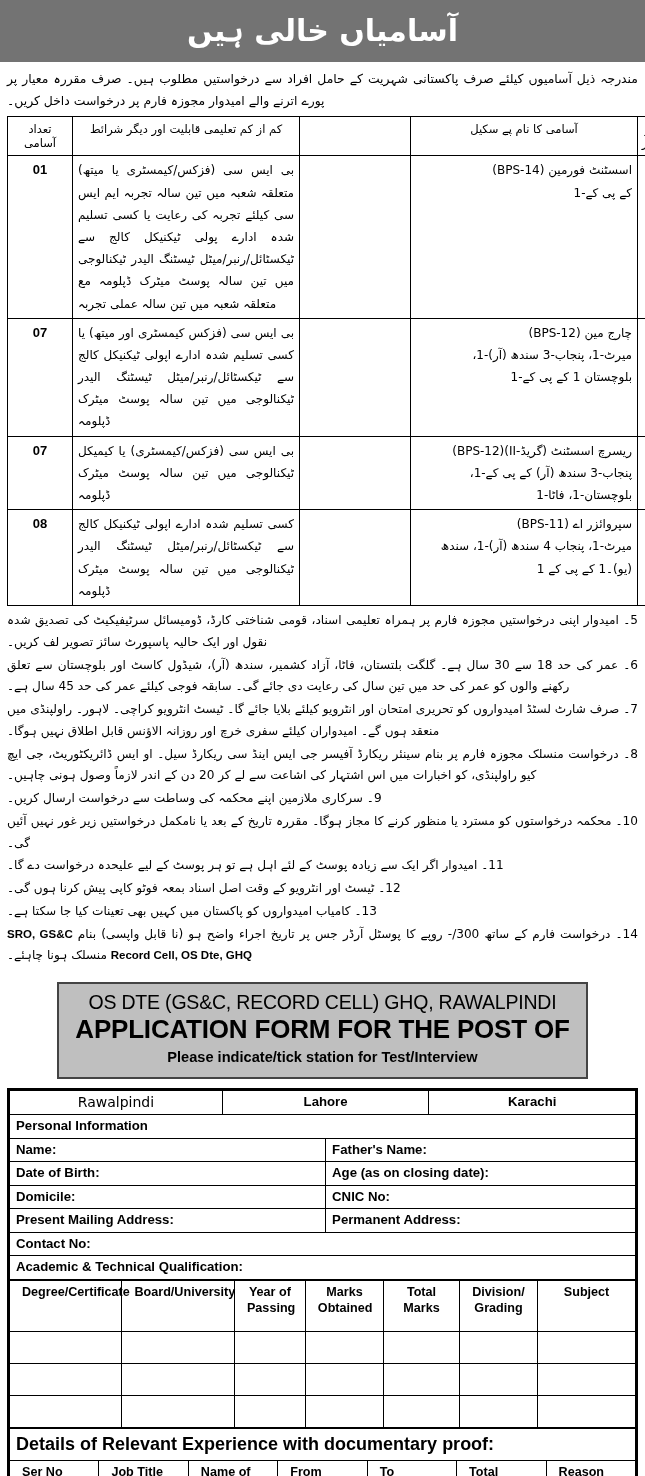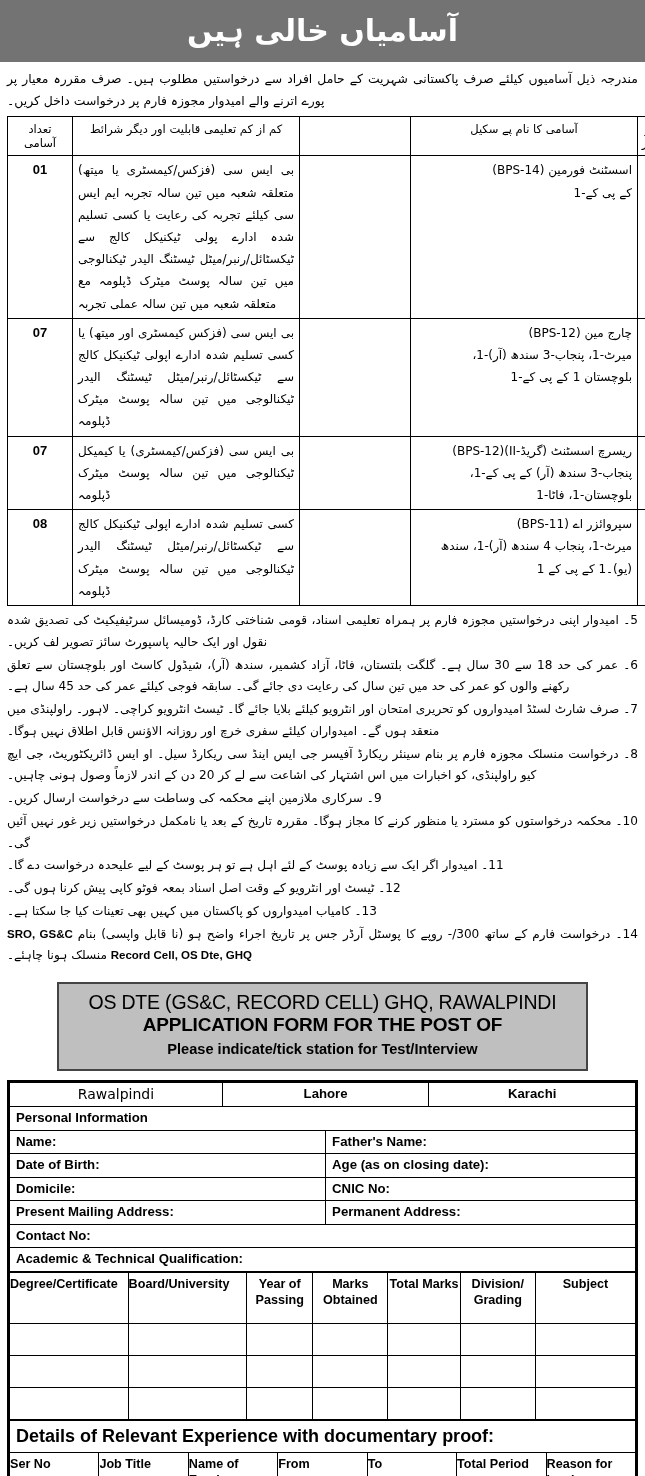--- a/index.html
+++ b/index.html
@@ -31,34 +31,34 @@
   
   .conds{padding:4px 7px 2px 7px;}
   .cond{direction:rtl;text-align:justify;text-align-last:left;font-family:"DejaVu Sans", sans-serif;
         font-size:12.1px;line-height:1.8;margin:0 0 1px 0;}
   .cond .en{direction:ltr;unicode-bidi:embed;font-family:"Liberation Sans",sans-serif;font-weight:bold;font-size:11.5px;}
 
   
   .graybox{margin:12px 57px 9px 57px;background:#bfbfbf;border:2px solid #444;
            text-align:center;padding:7px 6px 8px 6px;}
   .graybox .l1{font-size:19.5px;font-weight:normal;line-height:1.18;letter-spacing:-0.2px;}
-  .graybox .l2{font-size:19px;font-weight:bold;line-height:1.18;letter-spacing:-0.2px;}
+  .graybox .l2{font-size:26px;font-weight:bold;line-height:1.18;letter-spacing:-0.2px;}
   .graybox .l3{font-size:14.6px;font-weight:bold;line-height:1.5;margin-top:2px;}
 
   
   .form-wrap{margin:0 7px;border:2px solid #000;}
   table.form{width:100%;border-collapse:collapse;table-layout:fixed;}
   table.form td{border:1px solid #000;padding:3px 6px;font-size:13.2px;font-weight:bold;
                 vertical-align:top;line-height:1.25;}
   .station{text-align:center;font-size:14.5px;padding:5px 4px;}
   .station.plain{font-weight:normal;font-family:"DejaVu Sans", sans-serif;font-size:14px;}
   .rowh{height:22px;}
   .secthead{font-size:13.2px;}
   table.grid{width:100%;border-collapse:collapse;table-layout:fixed;}
-  table.grid td{border:1px solid #000;font-size:12.6px;font-weight:bold;padding:3px 0;vertical-align:top;line-height:1.28;}
+  table.grid td{border:1px solid #000;font-size:12.6px;font-weight:bold;padding:3px 12px;vertical-align:top;line-height:1.28;}
   table.grid td.body{height:25px;}
 </style>
 </head>
 <body>
 
 <div class="page">
 
   <div class="banner">
     <div class="t">آسامیاں خالی ہیں</div>
   </div>

